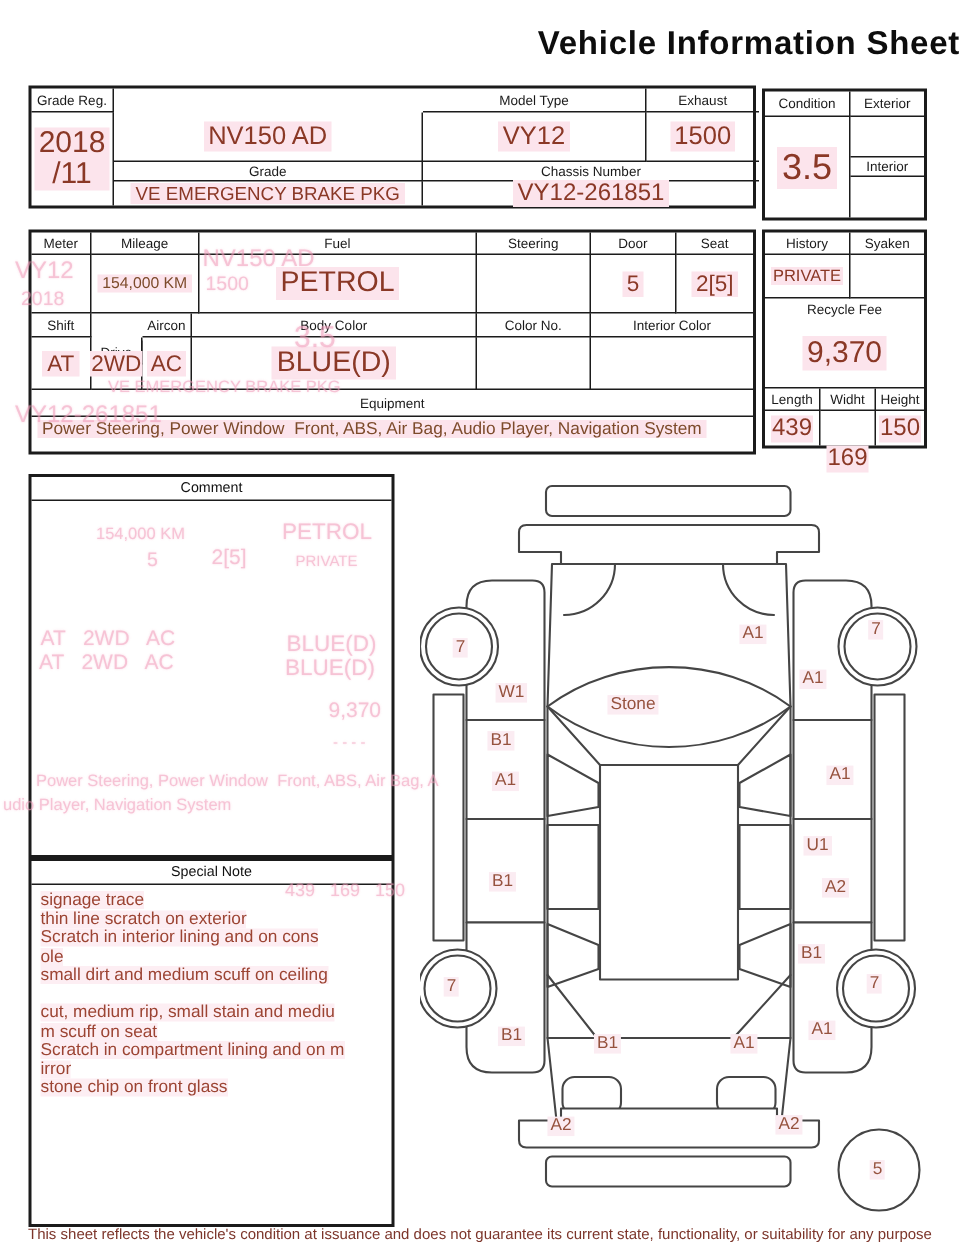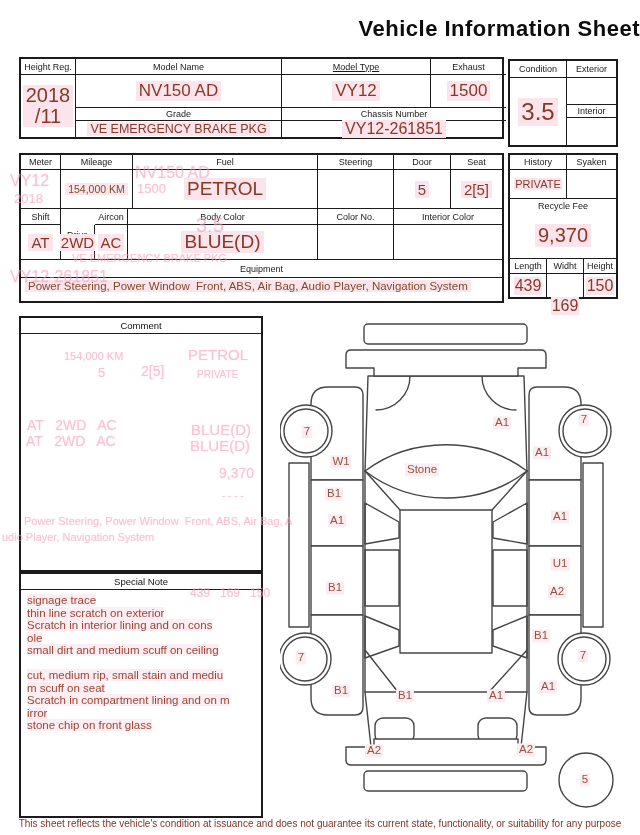--- a/index.html
+++ b/index.html
@@ -32,27 +32,26 @@
   .footer{left:0;top:818px;width:640px;text-align:center;font-size:10px;color:#7c352a;}
   svg .ln{fill:none;stroke:#454545;stroke-width:1.4;stroke-linejoin:round;stroke-linecap:round;}
   svg .lnf{fill:#ffffff;stroke:#454545;stroke-width:1.4;stroke-linejoin:round;}
 </style>
 </head>
 <body>
 
 <div class="abs title">Vehicle Information Sheet</div>
 
 <div class="abs box" style="left:19px;top:57px;width:485px;height:82px;">
-  <div class="cell br bb hdr" style="left:0;top:0;width:55px;height:16px;">Height Reg.</div>
+  <div class="cell br bb hdr" style="left:0;top:0;width:55px;height:16px;">Grade Reg.</div>
   <div class="cell br" style="left:0;top:16px;width:55px;height:62px;">
     <span class="hl val" style="font-size:20px;line-height:1.05;">2018
 /11</span>
   </div>
-  <div class="cell br bb hdr" style="left:55px;top:0;width:206px;height:16px;">Model Name</div>
-  <div class="cell br bb hdr" style="left:261px;top:0;width:149px;height:16px;text-decoration:underline;">Model Type</div>
+  <div class="cell br bb hdr" style="left:261px;top:0;width:149px;height:16px;">Model Type</div>
   <div class="cell bb hdr" style="left:410px;top:0;width:75px;height:16px;">Exhaust</div>
   <div class="cell br bb" style="left:55px;top:16px;width:206px;height:33px;">
     <span class="hl val" style="font-size:17px;">NV150 AD</span>
   </div>
   <div class="cell br bb" style="left:261px;top:16px;width:149px;height:33px;">
     <span class="hl val" style="font-size:17px;">VY12</span>
   </div>
   <div class="cell bb" style="left:410px;top:16px;width:75px;height:33px;">
     <span class="hl val" style="font-size:17px;">1500</span>
   </div>
@@ -227,21 +226,21 @@
       <span class="dlabel" style="left: 27px; top: 122px;">7</span>
       <span class="dlabel" style="left: 304px; top: 110px;">7</span>
       <span class="dlabel" style="left: 222px; top: 113px;">A1</span>
       <span class="dlabel" style="left: 262px; top: 143px;">A1</span>
       <span class="dlabel" style="left: 61px; top: 152px;">W1</span>
       <span class="dlabel" style="left: 142px; top: 160px;">Stone</span>
       <span class="dlabel" style="left: 54px; top: 184px;">B1</span>
       <span class="dlabel" style="left: 57px; top: 211px;">A1</span>
       <span class="dlabel" style="left: 280px; top: 207px;">A1</span>
       <span class="dlabel" style="left: 55px; top: 278px;">B1</span>
-      <span class="dlabel" style="left: 280px; top: 254px;">U1</span>
+      <span class="dlabel" style="left: 265px; top: 254px;">U1</span>
       <span class="dlabel" style="left: 277px; top: 282px;">A2</span>
       <span class="dlabel" style="left: 261px; top: 326px;">B1</span>
       <span class="dlabel" style="left: 21px; top: 348px;">7</span>
       <span class="dlabel" style="left: 303px; top: 346px;">7</span>
       <span class="dlabel" style="left: 61px; top: 381px;">B1</span>
       <span class="dlabel" style="left: 268px; top: 377px;">A1</span>
       <span class="dlabel" style="left: 125px; top: 386px;">B1</span>
       <span class="dlabel" style="left: 216px; top: 386px;">A1</span>
       <span class="dlabel" style="left: 94px; top: 441px;">A2</span>
       <span class="dlabel" style="left: 246px; top: 440px;">A2</span>

